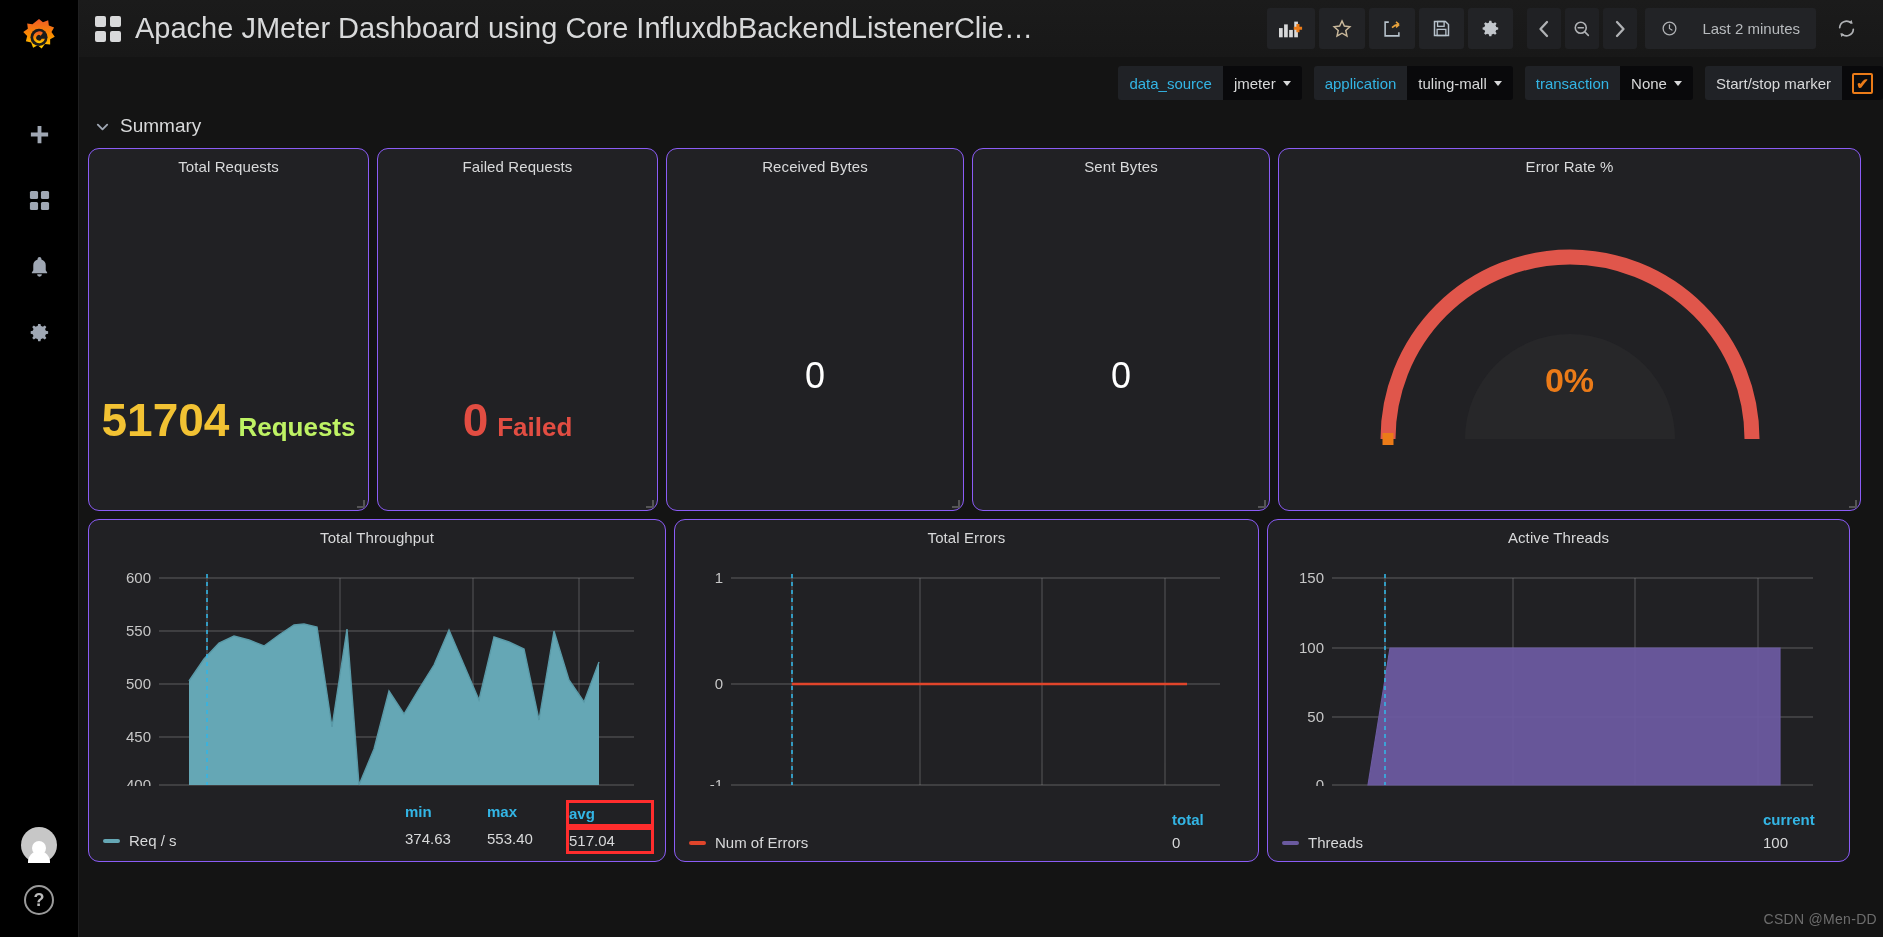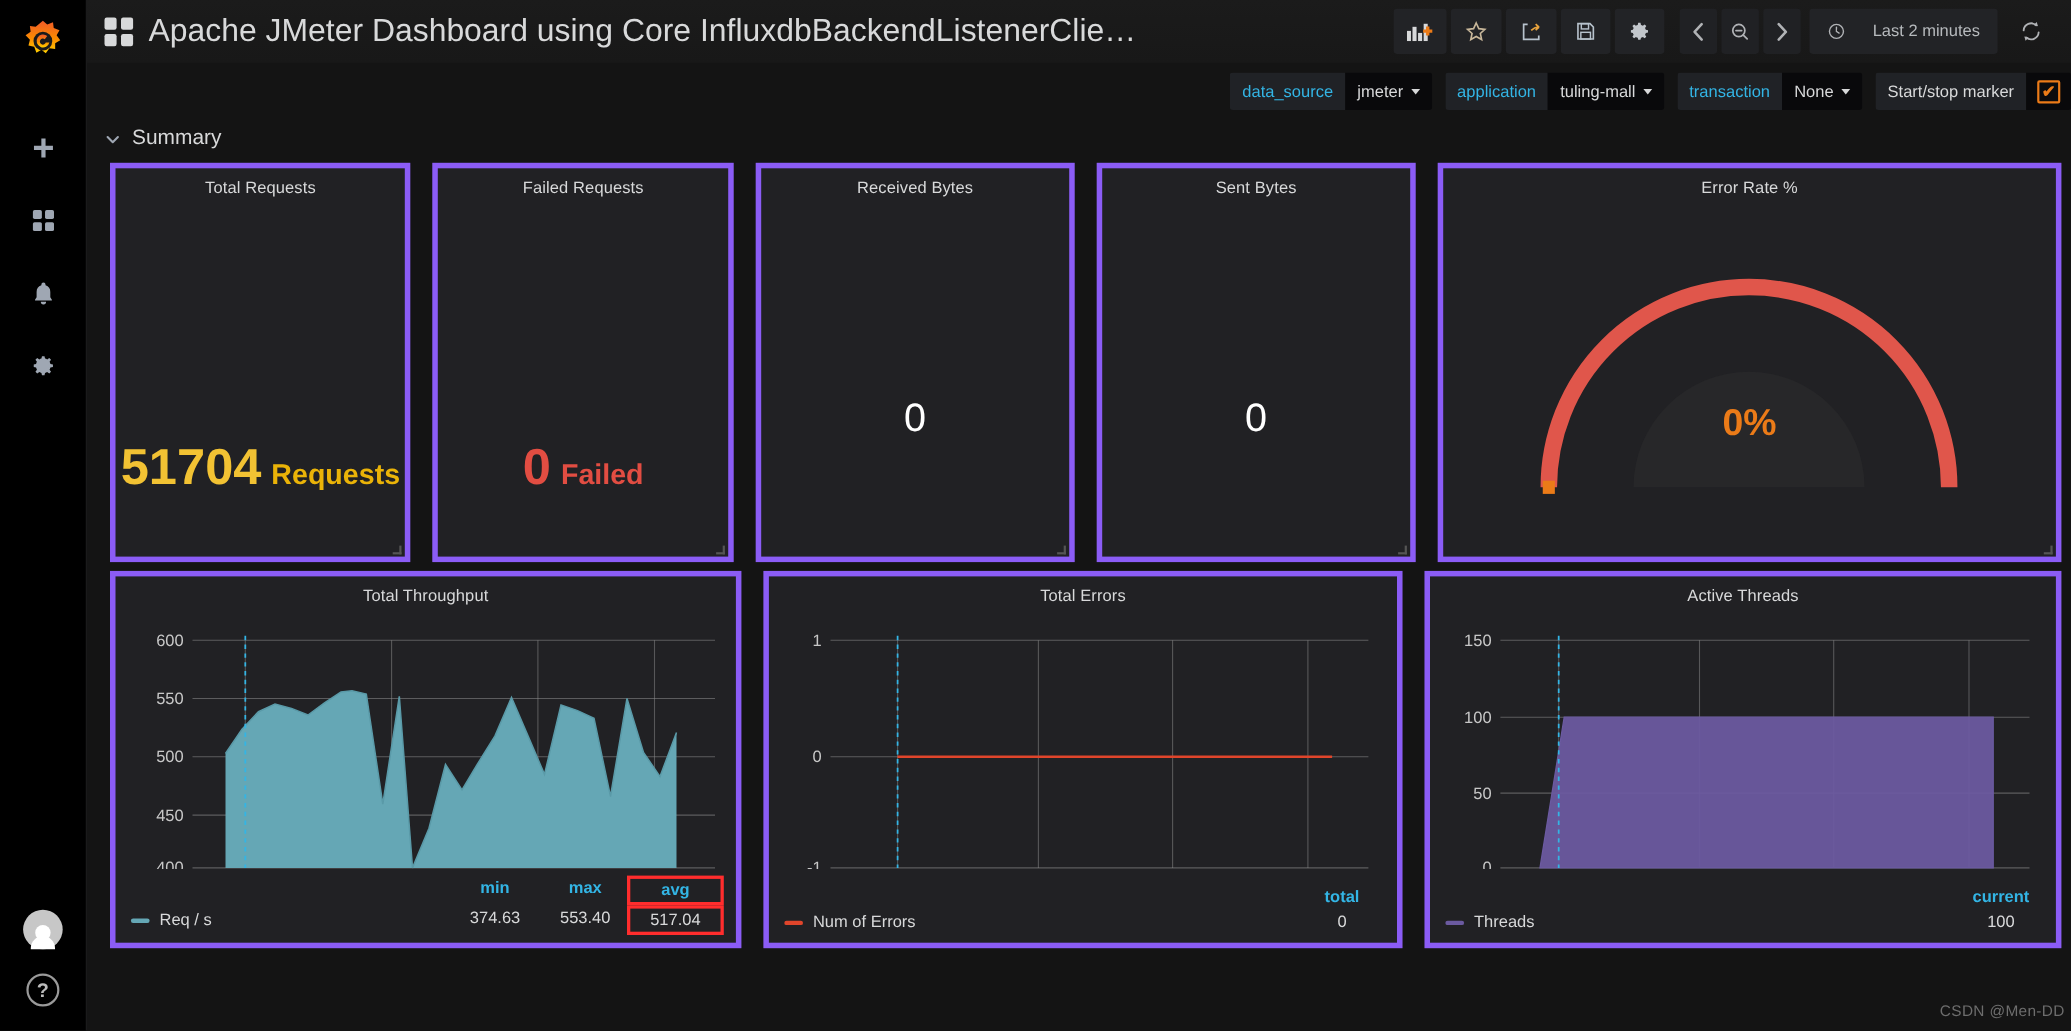--- a/index.html
+++ b/index.html
@@ -100,22 +100,22 @@
     display:flex; align-items:center; gap:10px;
     padding-left: 16px; height: 34px; margin-top: 4px; cursor:pointer;
   }
   .row-head .chev { color:#9fa7b3; font-size: 14px; display:flex; align-items:center;}
   .row-title { color:#d8d9da; font-size: 19px; font-weight: 500; }
 
   
   .grid { padding: 5px 9px 0 9px; }
   .row { display: flex; gap: 8px; margin-bottom: 8px; }
   .panel {
-    background: #212124; border: 5px solid #8b5cf6; border-radius: 0;
-    position: relative; overflow: hidden; margin-left: 12px;
+    background: #212124; border: 1px solid #8b5cf6; border-radius: 11px;
+    position: relative; overflow: hidden;
   }
   .panel-title {
     text-align: center; color: #d8d9da; font-size: 15px; font-weight: 500;
     padding-top: 9px; letter-spacing: .1px;
   }
   .resize-grip{
     position:absolute; right:3px; bottom:2px; width:8px;height:8px;
     border-right:2px solid #555; border-bottom:2px solid #555;
   }
 
@@ -141,21 +141,21 @@
   .axis-lbl { fill: #c7c7c7; font-size: 15px; font-family:"Liberation Sans",sans-serif;}
   .legend {
     position: absolute; left: 0; right: 0; bottom: 0;
     padding: 0 14px 10px 14px; font-size: 15px; color:#d8d9da;
   }
   .legend-head { display:flex; justify-content:flex-end; gap: 0px; color:#33b5e5; font-weight:bold; }
   .legend-row { display:flex; align-items:center; margin-top: 6px; }
   .lg-series { display:flex;align-items:center;gap:9px; }
   .lg-swatch { width: 17px; height: 4px; border-radius: 2px; display:block; }
   .lg-vals { margin-left:auto; display:flex; }
-  .lg-cell { width: 82px; text-align: center; }
+  .lg-cell { width: 82px; text-align: left; }
   .lg-cell.narrow { width: 72px; }
   .hl-box { outline: 3px solid #ff2d2d; }
 
   .watermark {
     position:absolute; right: 6px; bottom: 10px;
     color:#6d6d6d; font-size: 14px; letter-spacing:.3px;
     pointer-events:none;
   }
 </style>
 </head>
@@ -352,21 +352,21 @@
 
     <div class="grid">
 
       <div class="row">
 
         <div class="panel singlestat" style="width:281px">
           <div class="panel-title">Total Requests</div>
           <div class="ss-body">
             <div class="ss-inner">
               <span class="ss-num" style="color:#f2c233">51704</span>
-              <span class="ss-unit" style="color:#eab308">Requests</span>
+              <span class="ss-unit" style="color:#bef264">Requests</span>
             </div>
           </div>
           <div class="resize-grip"></div>
         </div>
 
         <div class="panel singlestat" style="width:281px">
           <div class="panel-title">Failed Requests</div>
           <div class="ss-body">
             <div class="ss-inner">
               <span class="ss-num" style="color:#e24d42">0</span>

